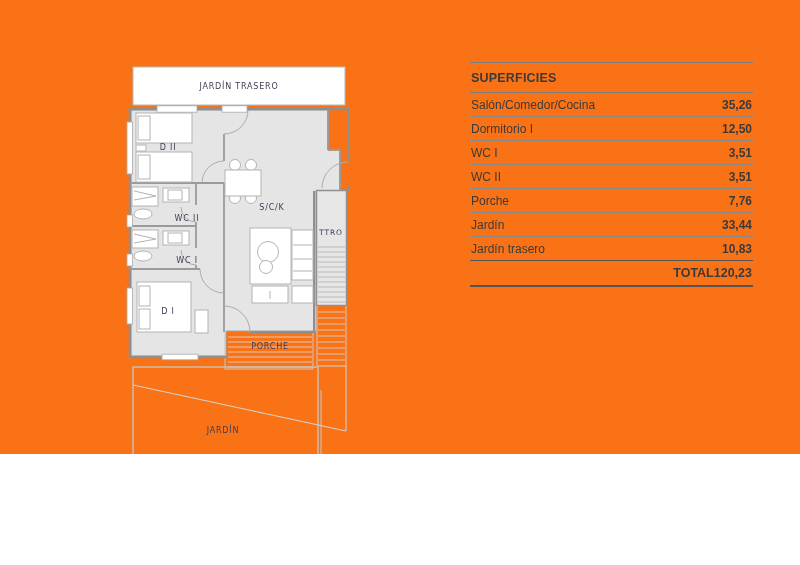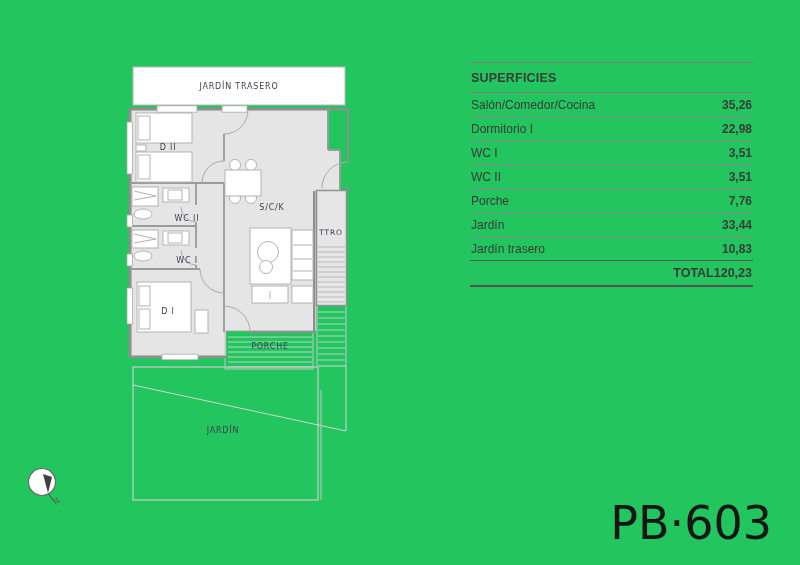--- a/index.html
+++ b/index.html
@@ -1,16 +1,16 @@
 <!DOCTYPE html>
 <html><head>
 <meta charset="utf-8">
 <style>
   html,body{margin:0;padding:0;background:#fff;}
-  .page{position:relative;width:800px;height:565px;background:#22c55e;overflow:hidden;
+  .page{position:relative;width:800px;height:454px;background:#f97316;overflow:hidden;
         font-family:"Liberation Sans",sans-serif;}
   svg text{font-family:"DejaVu Sans",sans-serif;}
 
   
   .area-table{position:absolute;left:470px;top:62px;width:283px;color:#3a3a3a;}
   .area-table .t-header{border-top:1px solid #7d7d7d;border-bottom:1px solid #7d7d7d;
         padding:8px 1px 7px 1px;font-size:12.5px;font-weight:bold;letter-spacing:.2px;line-height:14px;}
   .area-table .t-row{display:flex;justify-content:space-between;align-items:center;
         padding:4.5px 1px;border-bottom:1px solid #8a8a8a;font-size:12px;line-height:14px;}
   .area-table .t-row .val{text-align:right;font-weight:bold;}
@@ -211,21 +211,21 @@
 
   <div class="area-table">
     <div class="t-header">SUPERFICIES</div>
 
     <div class="t-row">
       <span>Salón/Comedor/Cocina</span>
       <span class="val">35,26</span>
     </div>
     <div class="t-row">
       <span>Dormitorio I</span>
-      <span class="val">22,98</span>
+      <span class="val">12,50</span>
     </div>
     <div class="t-row">
       <span>WC I</span>
       <span class="val">3,51</span>
     </div>
     <div class="t-row">
       <span>WC II</span>
       <span class="val">3,51</span>
     </div>
     <div class="t-row">

